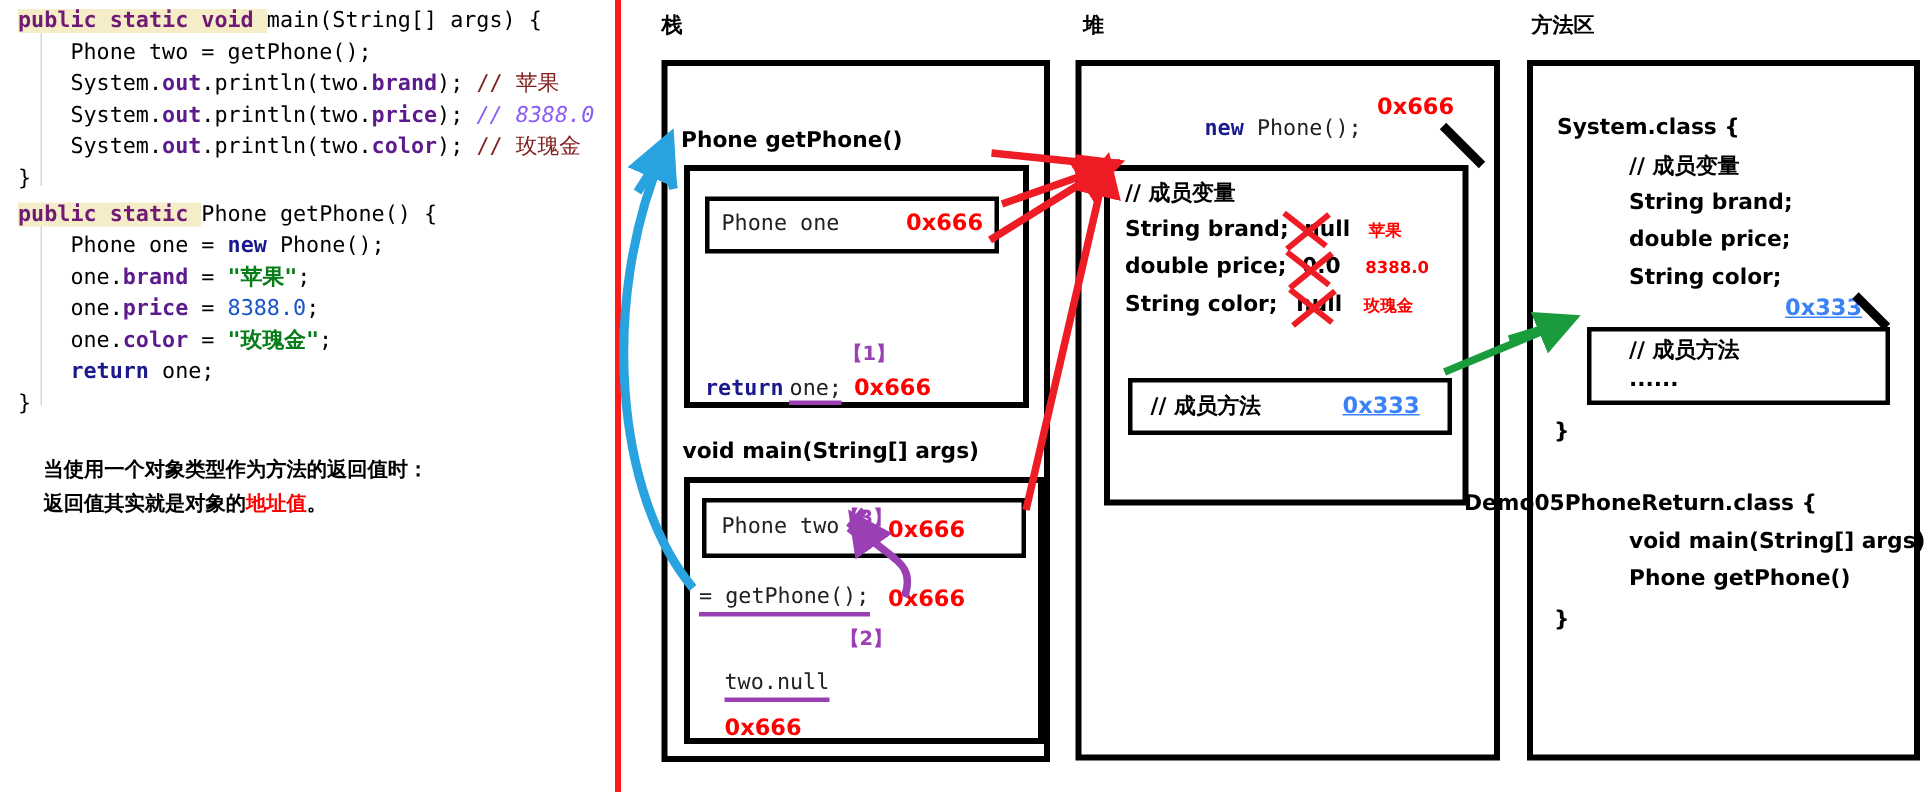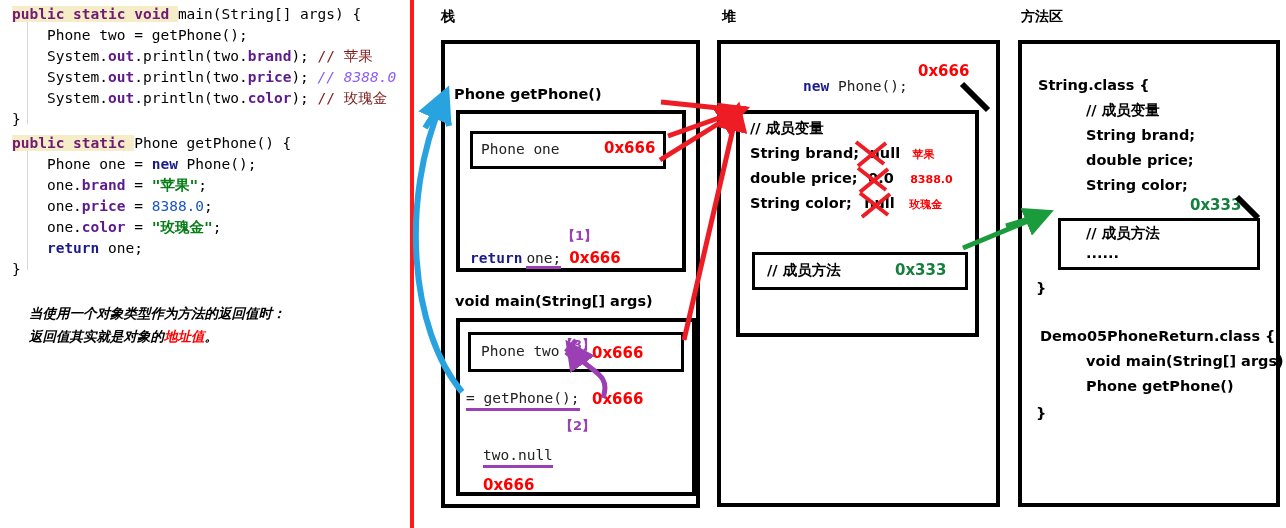--- a/index.html
+++ b/index.html
@@ -28,22 +28,22 @@
   .region-label{font-size:14px;font-weight:bold;color:#000;
        font-family:"DejaVu Sans","Liberation Sans",sans-serif;}
   .bigbox{border:4px solid #000;box-sizing:border-box;background:transparent;}
   .midbox{border:4px solid #000;box-sizing:border-box;}
   .slotbox{border:3px solid #000;box-sizing:border-box;}
   .bold-t{font-weight:bold;font-size:14.5px;color:#000;
       font-family:"DejaVu Sans","Liberation Sans",sans-serif;}
   .mono{font-family:"DejaVu Sans Mono","Liberation Mono",monospace;font-size:14.5px;color:#222;}
   .addr{color:#ff0000;font-weight:bold;font-size:15px;
       font-family:"DejaVu Sans","Liberation Sans",sans-serif;}
-  .addr-g{color:#15803d;font-weight:bold;font-size:15px;
-      font-family:"DejaVu Sans","Liberation Sans",sans-serif;}
+  .addr-g{color:#3b82f6;font-weight:bold;font-size:15px;
+      font-family:"DejaVu Sans","Liberation Sans",sans-serif;text-decoration:underline;}
   .step{color:#9b3fb5;font-weight:bold;font-size:13px;
       font-family:"DejaVu Sans","Liberation Sans",sans-serif;}
   .uline{border-bottom:3px solid #9b3fb5;}
   .redval{color:#ff0000;font-weight:bold;font-size:11px;
       font-family:"DejaVu Sans","Liberation Sans",sans-serif;}
   .heapfield{font-weight:bold;font-size:14.5px;color:#000;
       font-family:"DejaVu Sans","Liberation Sans",sans-serif;}
   .nullv{font-weight:bold;font-size:14.5px;color:#000;
       font-family:"DejaVu Sans","Liberation Sans",sans-serif;}
   svg.ov{position:absolute;left:0;top:0;width:1286px;height:528px;
@@ -53,21 +53,21 @@
 <body>
 
 <div class="abs" id="code-panel">
   <div class="gut" style="top:18px;height:106px;"></div>
   <div class="gut" style="top:148px;height:122px;"></div>
 
   <div class="abs code" id="code-top" style="left:12px;top:4px;"><div><span class="kw-hl">public static void </span><span>main(String[] args) {</span></div><div><span>    Phone two = </span><span class="it">getPhone</span><span>();</span></div><div><span>    System.</span><span class="fld it">out</span><span>.println(two.</span><span class="fld">brand</span><span>); </span><span class="cmt">// 苹果</span></div><div><span>    System.</span><span class="fld it">out</span><span>.println(two.</span><span class="fld">price</span><span>); </span><span class="cmt-i">// 8388.0</span></div><div><span>    System.</span><span class="fld it">out</span><span>.println(two.</span><span class="fld">color</span><span>); </span><span class="cmt">// 玫瑰金</span></div><div><span>}</span></div></div>
 
   <div class="abs code" id="code-bottom" style="left:12px;top:133px;"><div><span class="kw-hl">public static </span><span>Phone getPhone() {</span></div><div><span>    Phone one = </span><span class="kw">new</span><span> Phone();</span></div><div><span>    one.</span><span class="fld">brand</span><span> = </span><span class="str">"苹果"</span><span>;</span></div><div><span>    one.</span><span class="fld">price</span><span> = </span><span class="num">8388.0</span><span>;</span></div><div><span>    one.</span><span class="fld">color</span><span> = </span><span class="str">"玫瑰金"</span><span>;</span></div><div><span>    </span><span class="kw">return</span><span> one;</span></div><div><span>}</span></div></div>
 
-  <div class="abs note" style="left:29px;top:302px;width:370px;font-style:italic;">
+  <div class="abs note" style="left:29px;top:302px;width:370px;">
     <div>当使用一个对象类型作为方法的返回值时：</div>
     <div><span>返回值其实就是对象的</span><span class="red-txt">地址值</span><span>。</span></div>
   </div>
 </div>
 
 <div class="abs" id="divider"></div>
 
 <div class="abs region-label" style="left:441px;top:8px;">栈</div>
 <div class="abs bigbox" style="left:441px;top:40px;width:259px;height:468px;"></div>
 
@@ -123,34 +123,34 @@
   <span class="redval" style="margin-left:10px;">玫瑰金</span>
 </div>
 
 <div class="abs slotbox" style="left:752px;top:252px;width:216px;height:38px;"></div>
 <div class="abs heapfield" style="left:767px;top:261px;">// 成员方法</div>
 <div class="abs addr-g" style="left:895px;top:261px;">0x333</div>
 
 <div class="abs region-label" style="left:1021px;top:8px;">方法区</div>
 <div class="abs bigbox" style="left:1018px;top:40px;width:262px;height:467px;"></div>
 
-<div class="abs bold-t" style="left:1038px;top:77px;">String.class {</div>
+<div class="abs bold-t" style="left:1038px;top:77px;">System.class {</div>
 <div class="abs bold-t" style="left:1086px;top:101px;">// 成员变量</div>
 <div class="abs bold-t" style="left:1086px;top:127px;">String brand;</div>
 <div class="abs bold-t" style="left:1086px;top:152px;">double price;</div>
 <div class="abs bold-t" style="left:1086px;top:177px;">String color;</div>
 <div class="abs addr-g" style="left:1190px;top:196px;">0x333</div>
 
 <div class="abs slotbox" style="left:1058px;top:218px;width:202px;height:52px;"></div>
 <div class="abs bold-t" style="left:1086px;top:224px;">// 成员方法</div>
 <div class="abs bold-t" style="left:1086px;top:245px;">......</div>
 
 <div class="abs bold-t" style="left:1036px;top:280px;">}</div>
 
-<div class="abs bold-t" style="left:1040px;top:328px;">Demo05PhoneReturn.class {</div>
+<div class="abs bold-t" style="left:976px;top:328px;">Demo05PhoneReturn.class {</div>
 <div class="abs bold-t" style="left:1086px;top:353px;">void main(String[] args)</div>
 <div class="abs bold-t" style="left:1086px;top:378px;">Phone getPhone()</div>
 <div class="abs bold-t" style="left:1036px;top:405px;">}</div>
 
 <svg class="ov">
   <defs>
     <marker id="ah-blue" markerWidth="6" markerHeight="6" refX="3" refY="3" orient="auto">
       <path d="M0,0 L6,3 L0,6 Z" fill="#29a3e0"></path>
     </marker>
     <marker id="ah-red" markerWidth="6" markerHeight="6" refX="3" refY="3" orient="auto">

